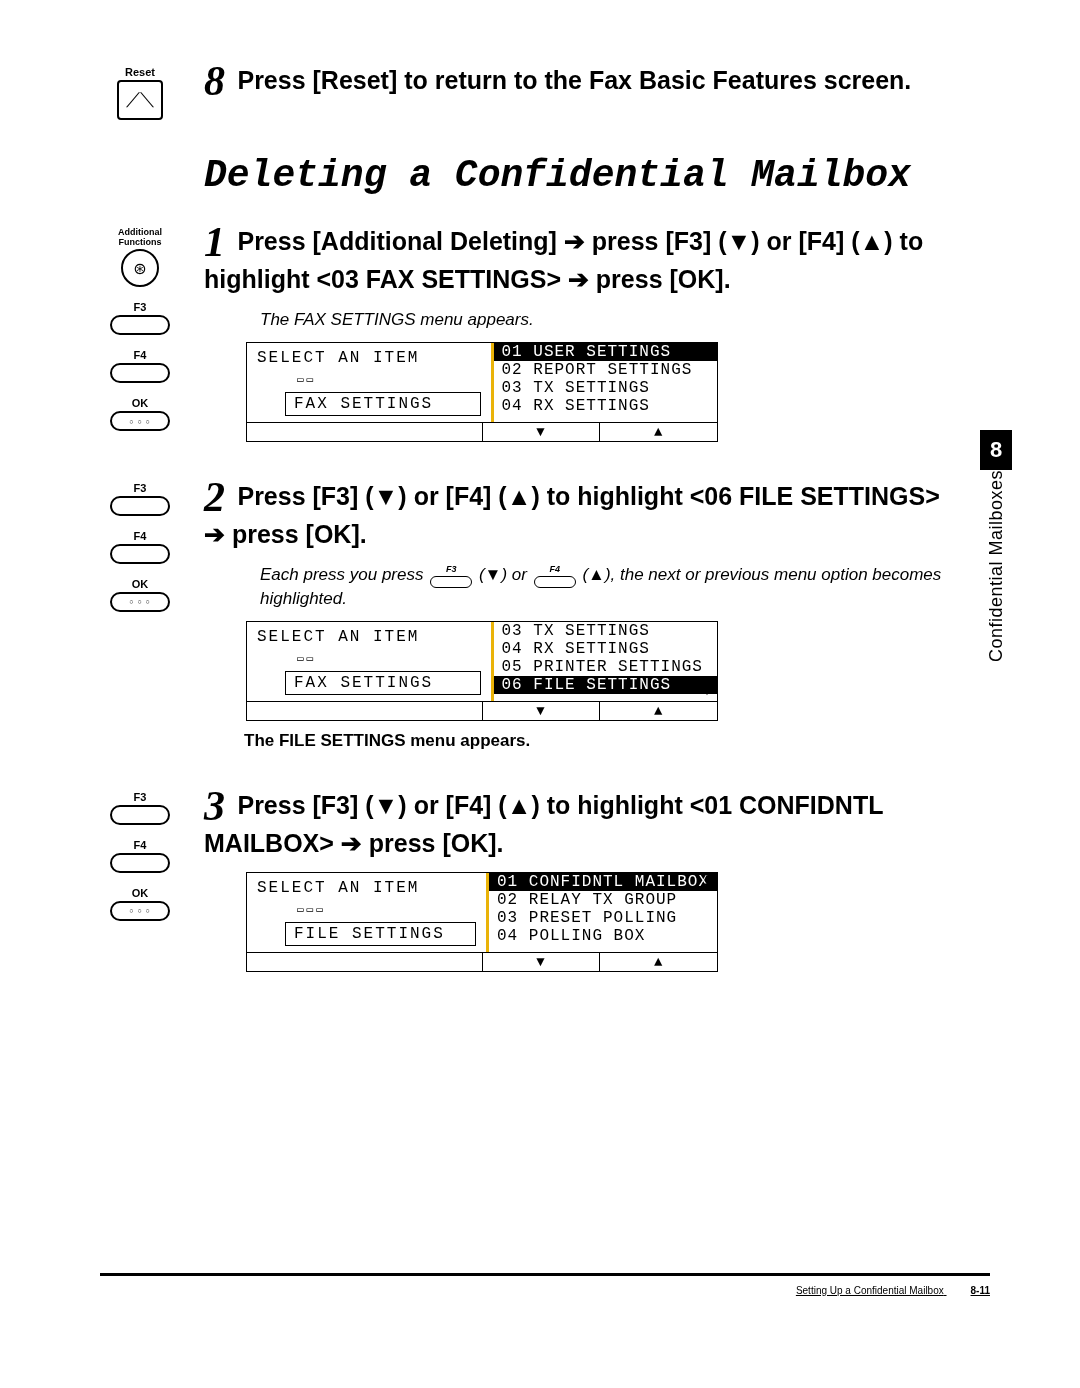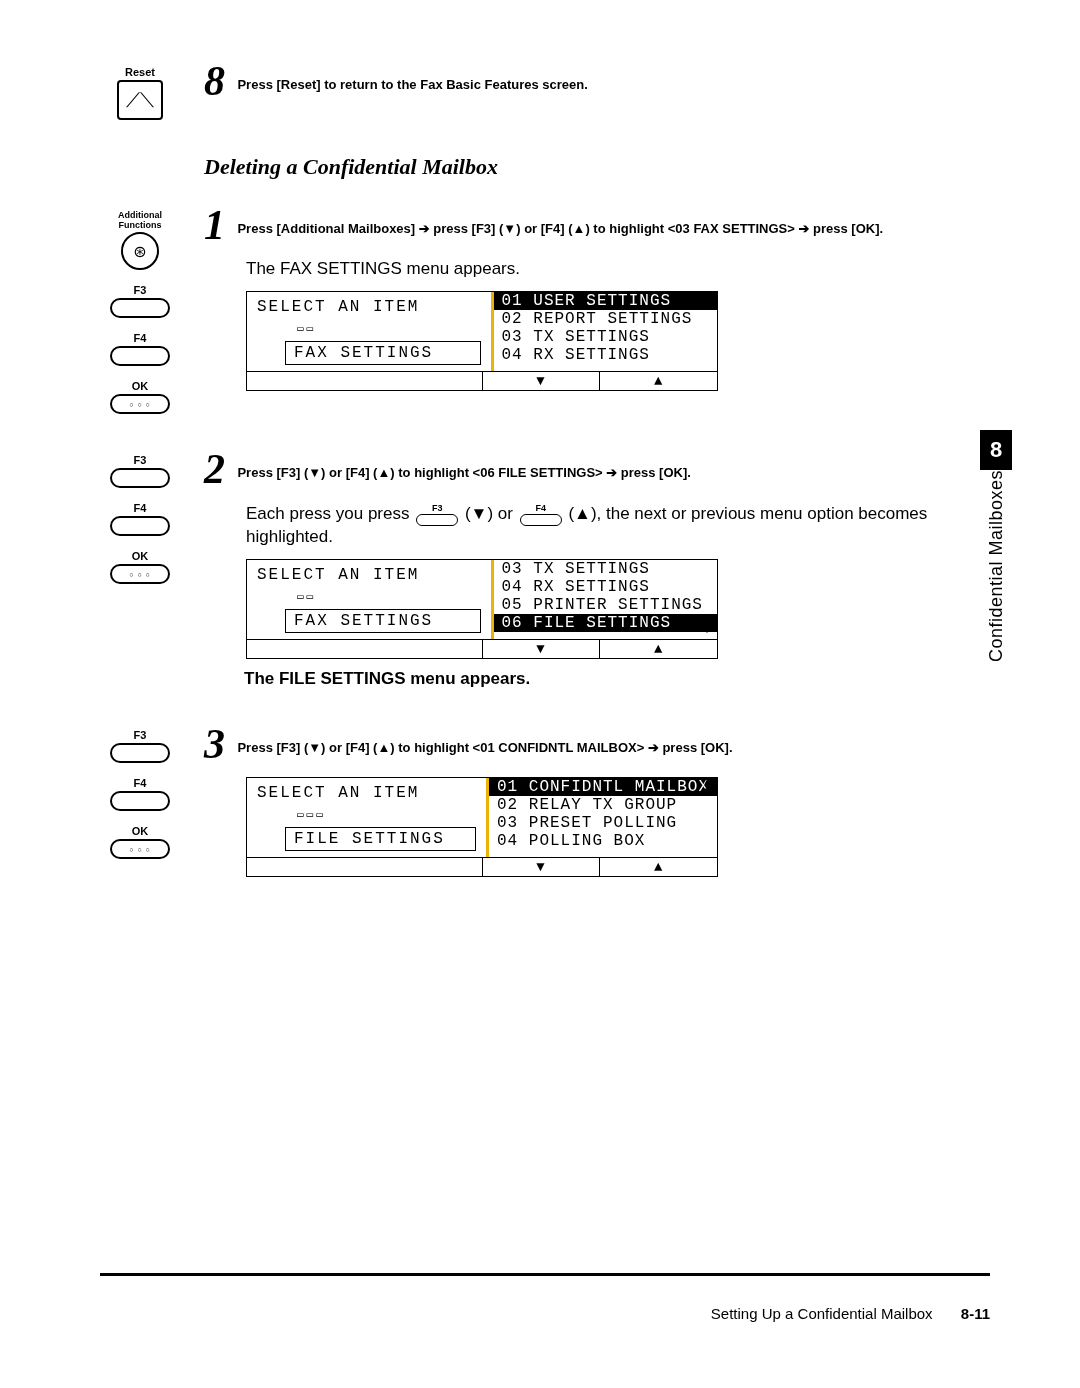--- a/index.html
+++ b/index.html
@@ -94,41 +94,42 @@
   .step-num {
     font-family: "Times New Roman", serif;
     font-style: italic;
     font-weight: bold;
     font-size: 42px;
     line-height: 1;
     margin-right: 8px;
     vertical-align: -6px;
   }
   .instr {
-    font-size: 13px;
+    font-size: 25px;
     font-weight: bold;
     line-height: 1.35;
     display: inline;
   }
   .body-text {
     font-size: 17px;
-    margin: 12px 0 10px 42px;
+    margin: 12px 0 10px 56px;
     line-height: 1.35;
+    font-style: italic;
   }
   .after-text {
     font-size: 17px;
     margin: 10px 0 0 40px;
     font-weight: bold;
   }
 
   .section-title {
-    font-family: Liberation Serif, serif;
+    font-family: Liberation Mono, monospace;
     font-style: italic;
     font-weight: bold;
-    font-size: 22px;
+    font-size: 38px;
     margin: 24px 0 24px 104px;
   }
 
   
   .lcd {
     margin-left: 42px;
     border: 1px solid #000;
     width: 470px;
     font-family: "Courier New", monospace;
     font-size: 16px;
@@ -229,23 +230,24 @@
   
   .footrule {
     position: absolute;
     left: 100px;
     right: 90px;
     bottom: 112px;
     border-top: 3px solid #000;
   }
   .footer {
     position: absolute;
-    bottom: 66px;
+    bottom: 92px;
     right: 90px;
-    font-size: 15px;
+    font-size: 10px;
+    text-decoration: underline;
   }
   .footer .pn { font-weight: bold; margin-left: 24px; }
 
   .arrow { font-family: Arial, sans-serif; }
 </style>
 </head>
 <body>
 
 <div class="page">
 
@@ -279,21 +281,21 @@
         <div class="key-pill"></div>
       </div>
       <div class="key-box">
         <span class="key-label">OK</span>
         <div class="key-pill ok"></div>
       </div>
     </div>
     <div class="content">
       <span class="step-num">1</span>
       <span class="instr">
-        <span>Press [Additional Mailboxes] </span><span class="arrow">➔</span><span> press [F3] (▼) or [F4] (▲) to highlight &lt;03 FAX SETTINGS&gt; </span><span class="arrow">➔</span><span> press [OK].</span>
+        <span>Press [Additional Deleting] </span><span class="arrow">➔</span><span> press [F3] (▼) or [F4] (▲) to highlight &lt;03 FAX SETTINGS&gt; </span><span class="arrow">➔</span><span> press [OK].</span>
       </span>
       <div class="body-text">The FAX SETTINGS menu appears.</div>
       <div class="lcd">
           <div class="lcd-top">
             <div class="lcd-left">
               <div class="lcd-left-title">SELECT AN ITEM</div>
               <div class="bars">▭▭</div>
               <div class="category-box">FAX SETTINGS</div>
             </div>
             <div class="lcd-right">

